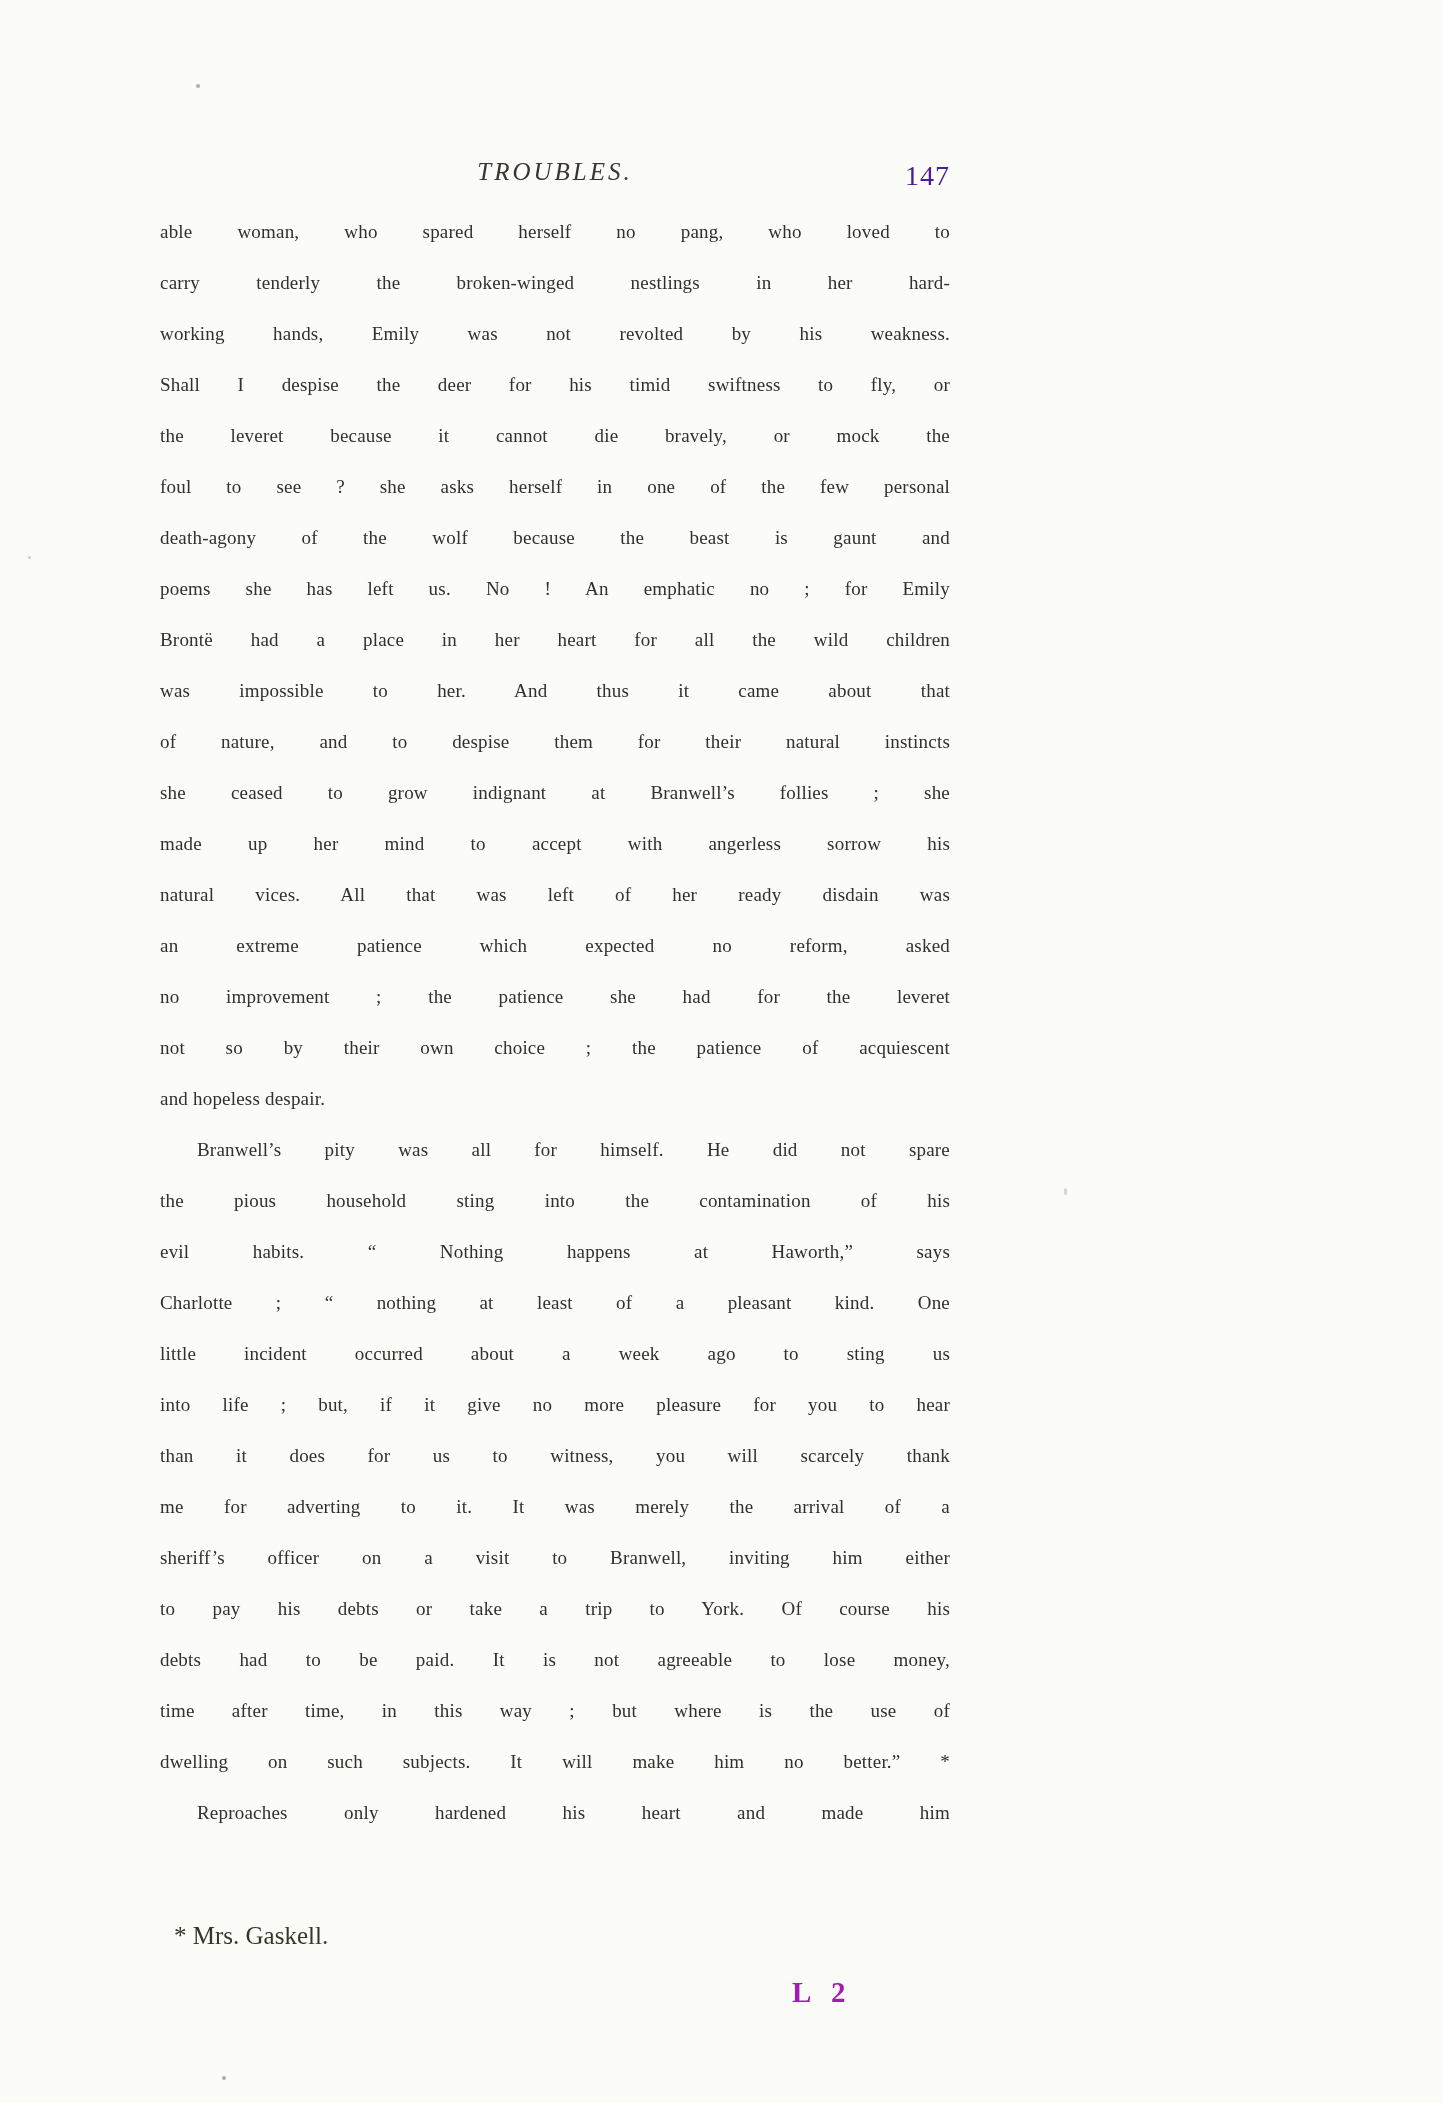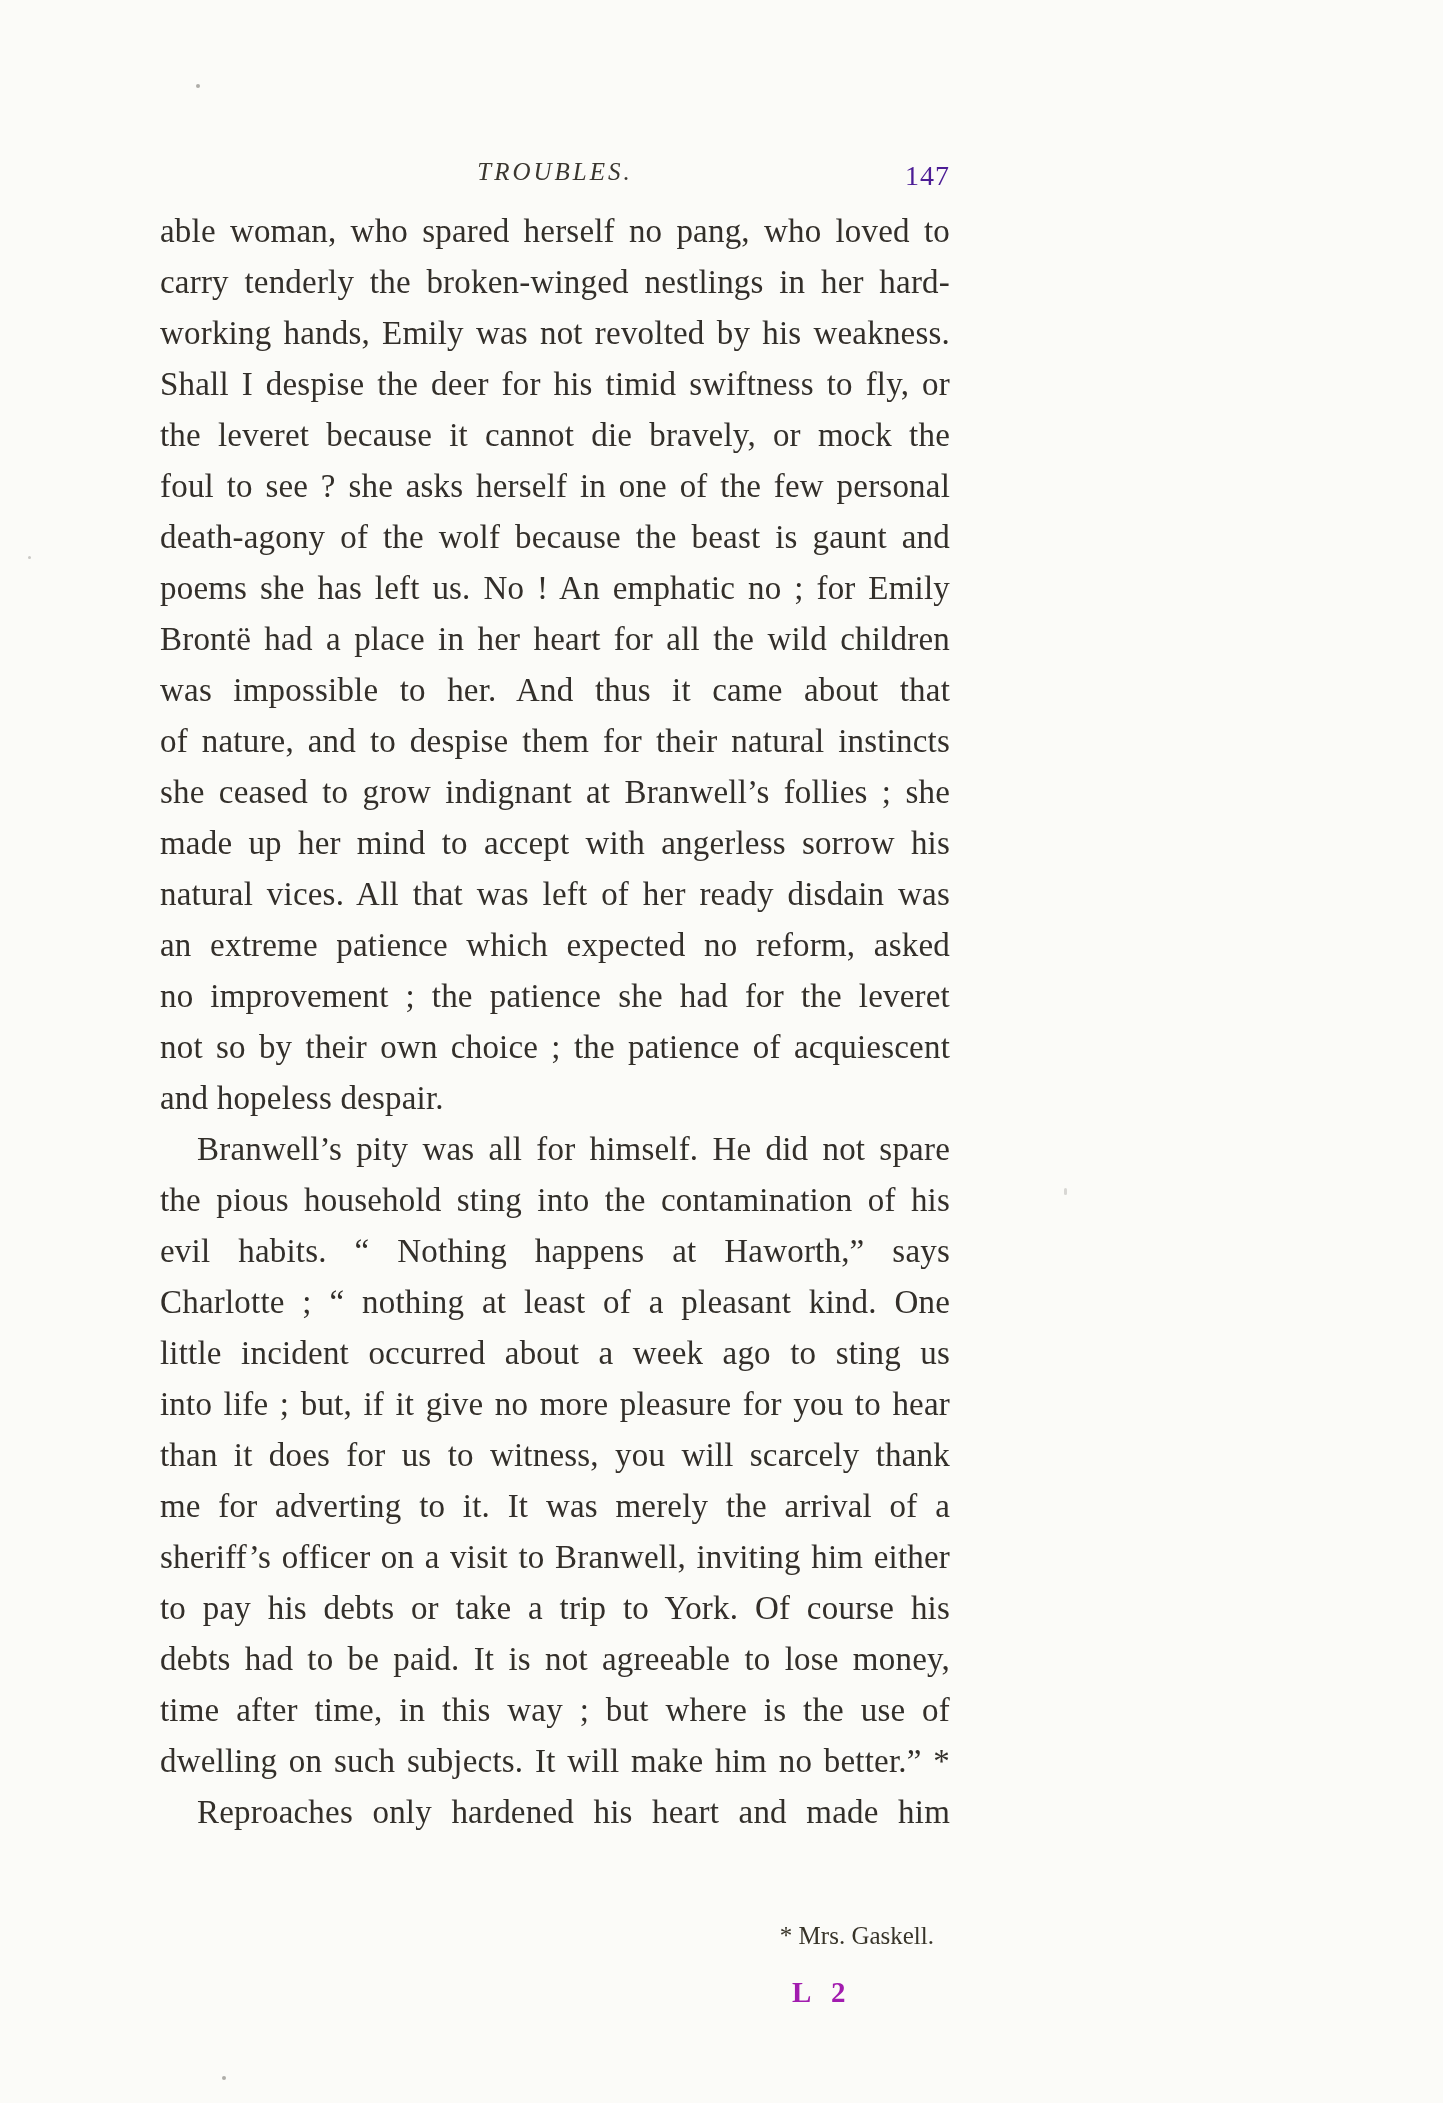--- a/index.html
+++ b/index.html
@@ -40,42 +40,42 @@
     font-size: 28px;
     letter-spacing: 1px;
     color: #4c1d95;
     text-align: right;
   }
   .body-text {
     position: absolute;
     left: 160px;
     top: 206px;
     width: 790px;
-    font-size: 33px;
+    font-size: 19px;
     line-height: 51px;
     letter-spacing: 0.2px;
   }
   .line {
     text-align: justify;
     text-align-last: justify;
     height: 51px;
     overflow: hidden;
   }
   .line.no-just-last {
     text-align-last: left;
   }
   .line.indent {
     text-indent: 37px;
   }
   .footnote {
     position: absolute;
-    left: 144px;
+    left: 174px;
     top: 1922px;
     width: 790px;
-    text-align: right;
+    text-align: left;
     font-size: 25px;
     color: #383429;
   }
   .signature-mark {
     position: absolute;
     left: 792px;
     top: 1976px;
     font-size: 29px;
     font-weight: bold;
     letter-spacing: 7px;

